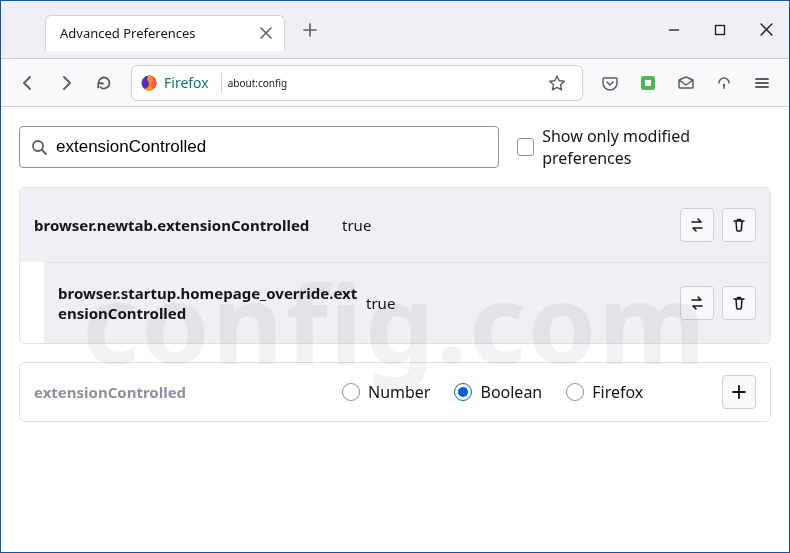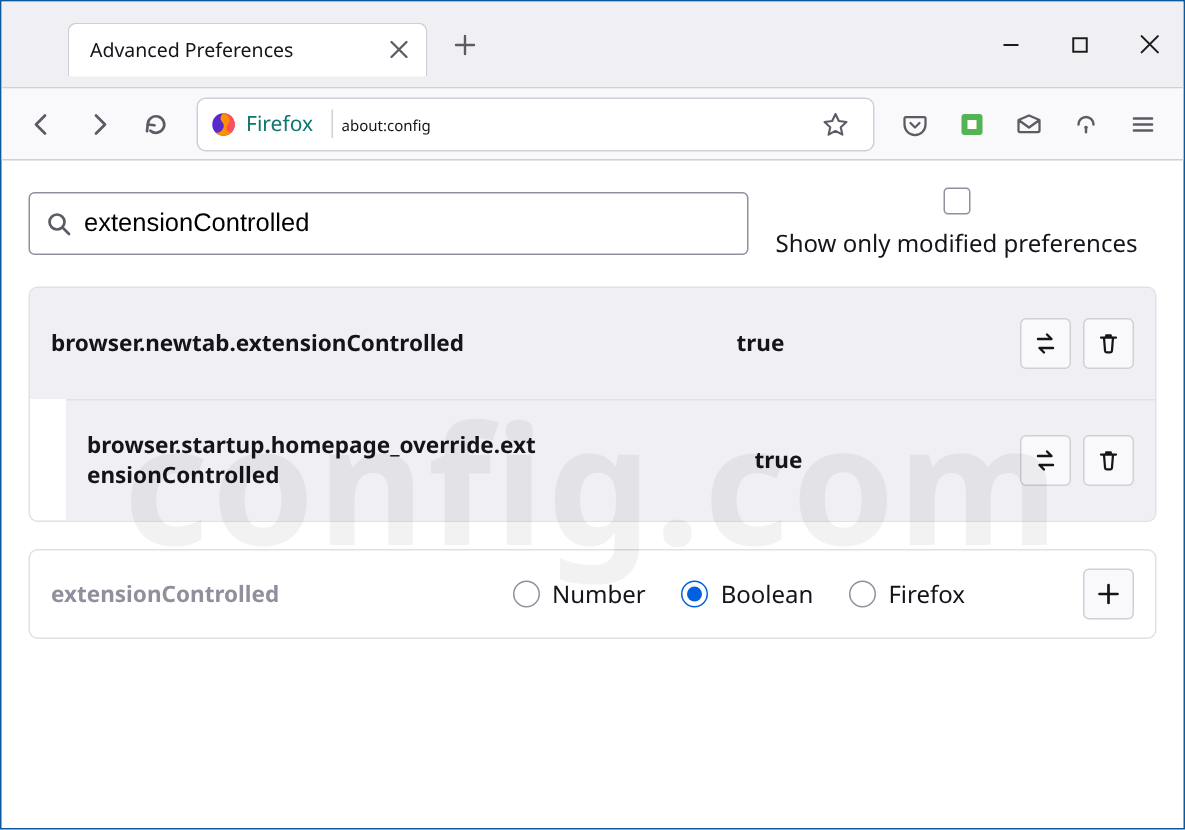--- a/index.html
+++ b/index.html
@@ -73,41 +73,41 @@
   .search-row { display:flex; align-items:center; gap:18px; margin-bottom: 18px;}
   .search-box {
     flex: 0 0 480px;
     display:flex; align-items:center; height:42px;
     border:1px solid #8f8f9d; border-radius:4px; padding:0 10px; gap:8px;
     background:#fff;
   }
   .search-box input {
     border:none; outline:none; font-size:17px; flex:1; background:transparent;
   }
-  .checkbox-row { display:flex; align-items:center; gap:8px; font-size:16px; color:#15141a;flex-direction:column; }
+  .checkbox-row { display:flex; align-items:center; gap:8px; font-size:16px; color:#15141a; }
   .checkbox {
     width:18px; height:18px; border:1px solid #8f8f9d; border-radius:3px; background:#fff;
   }
   .results {
     border:1px solid #e0e0e6; border-radius:6px; overflow:hidden;
   }
   .result-row {
     display:flex; align-items:center;
     padding: 20px 14px;
     gap: 8px;
   }
   .result-row.alt { background:#f0f0f4; }
   .result-row + .result-row { border-top:1px solid #e0e0e6;margin-left:24px; }
   .pref-name {
     flex: 0 0 300px;
     font-size:15px; font-weight:700; color:#15141a;
     overflow-wrap: anywhere;
   }
   .pref-name.muted { font-weight:700; color:#8f8f9d; }
-  .pref-value { flex:1; font-size:15px; font-weight:700;text-align:center; }
+  .pref-value { flex:1; font-size:15px; font-weight:400; }
   .row-actions { display:flex; gap:8px; margin-left:auto; }
   .icon-btn {
     width:34px; height:34px; border:1px solid #cfcfd8; border-radius:4px;
     display:flex; align-items:center; justify-content:center; background:#f9f9fb;
     color:#15141a; cursor:pointer;
   }
   .type-options { display:flex; gap:24px; align-items:center; flex:1;}
   .radio { display:flex; align-items:center; gap:8px; font-size:16px; color:#15141a; cursor:pointer;}
   .radio-circle {
     width:18px; height:18px; border:1.5px solid #8f8f9d; border-radius:50%; display:flex; align-items:center; justify-content:center;

